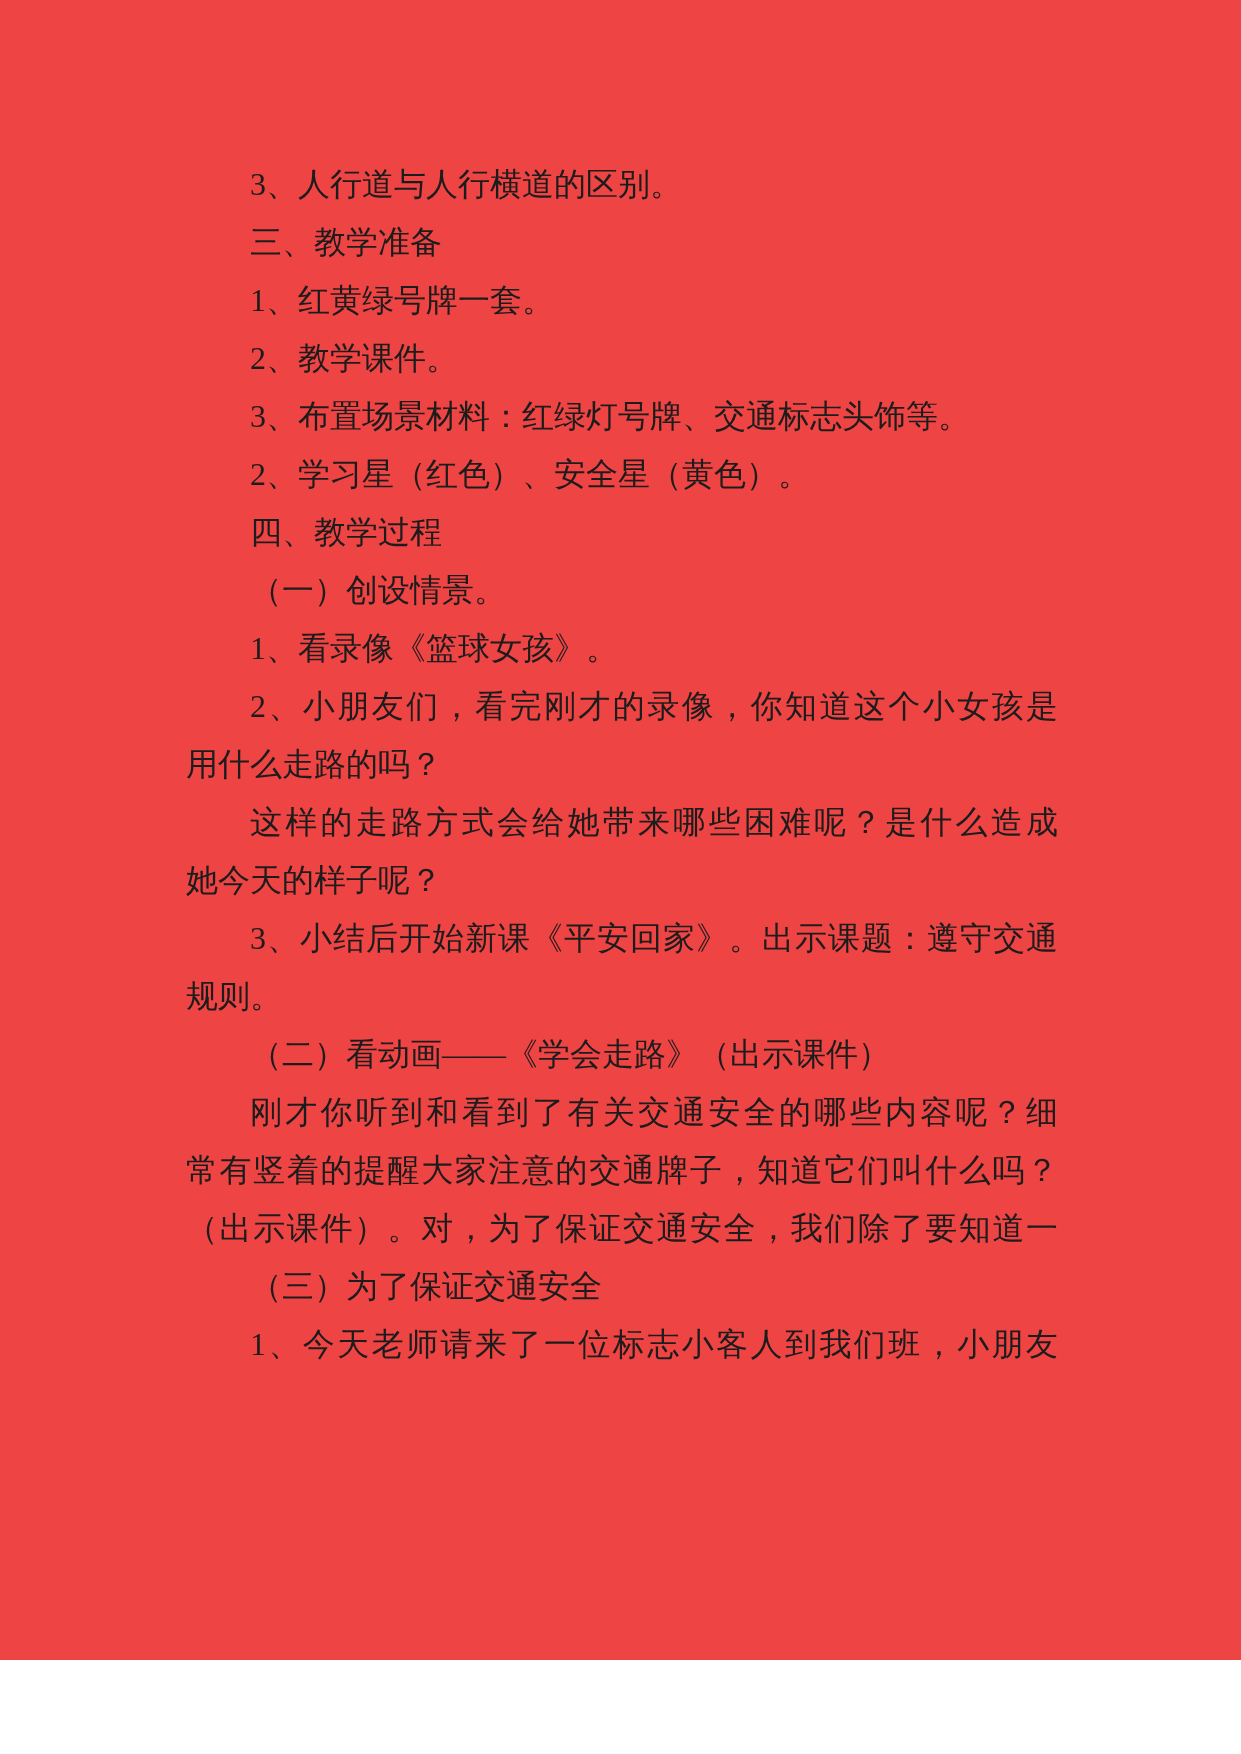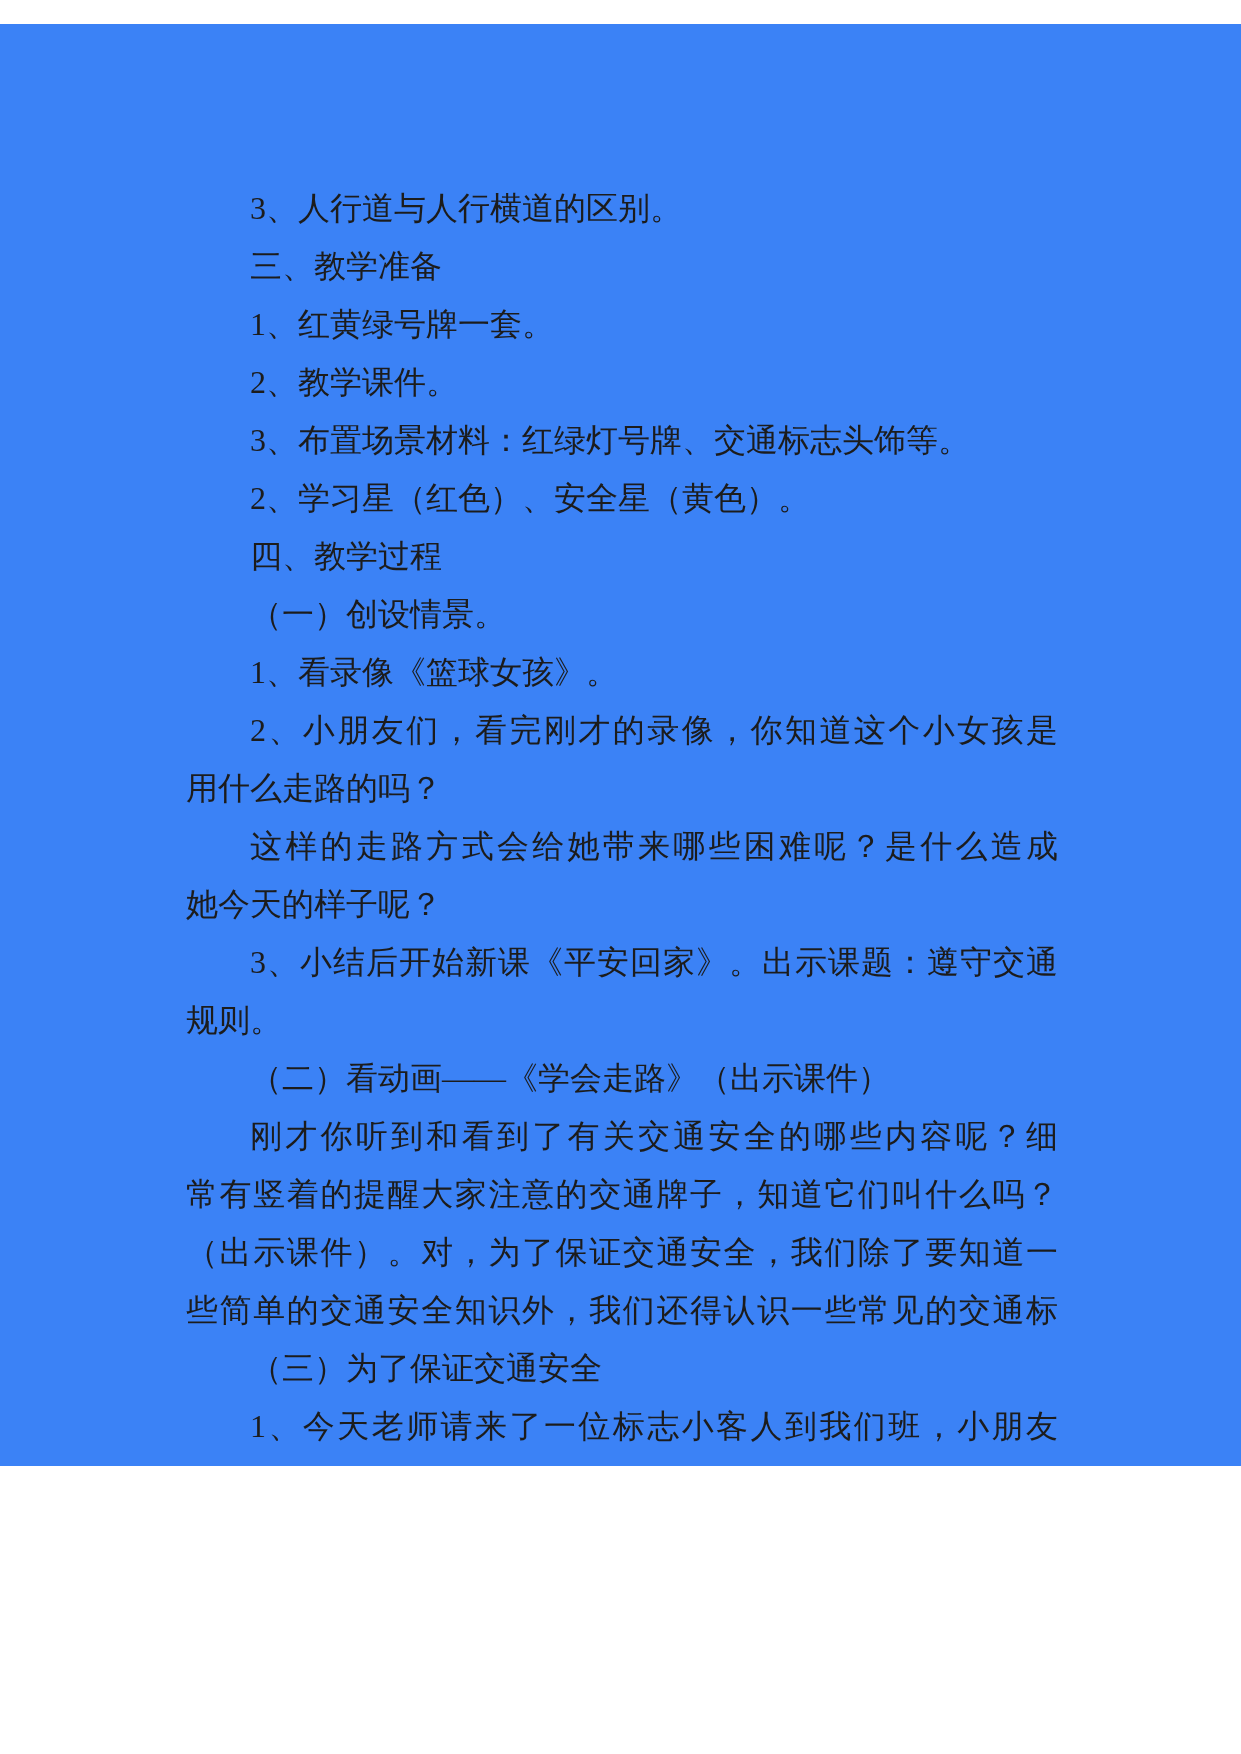--- a/index.html
+++ b/index.html
@@ -3,24 +3,23 @@
 <meta charset="utf-8">
 <style>
   html, body {
     margin: 0;
     padding: 0;
     background: #ffffff;
   }
   .page {
     position: relative;
     width: 1241px;
-    height: 1442px;
-    background: #3b82f6;
+    height: 1660px;
+    background: #ef4444;
     overflow: hidden;
-    margin-top: 24px;
   }
   .text-block {
     position: absolute;
     left: 186px;
     top: 155px;
     width: 872px;
     font-family: "Liberation Serif", "DejaVu Serif", serif;
     font-size: 32px;
     line-height: 58px;
     color: #1c1c1c;
@@ -57,17 +56,16 @@
     <div class="line indent justify">2、小朋友们，看完刚才的录像，你知道这个小女孩是</div>
     <div class="line">用什么走路的吗？</div>
     <div class="line indent justify">这样的走路方式会给她带来哪些困难呢？是什么造成</div>
     <div class="line">她今天的样子呢？</div>
     <div class="line indent justify">3、小结后开始新课《平安回家》。出示课题：遵守交通</div>
     <div class="line">规则。</div>
     <div class="line indent">（二）看动画——《学会走路》（出示课件）</div>
     <div class="line indent justify">刚才你听到和看到了有关交通安全的哪些内容呢？细</div>
     <div class="line justify">常有竖着的提醒大家注意的交通牌子，知道它们叫什么吗？</div>
     <div class="line justify">（出示课件）。对，为了保证交通安全，我们除了要知道一</div>
-    <div class="line justify">些简单的交通安全知识外，我们还得认识一些常见的交通标</div>
     <div class="line indent">（三）为了保证交通安全</div>
     <div class="line indent justify">1、今天老师请来了一位标志小客人到我们班，小朋友</div>
   </div>
 </div>
 
 </body></html>

